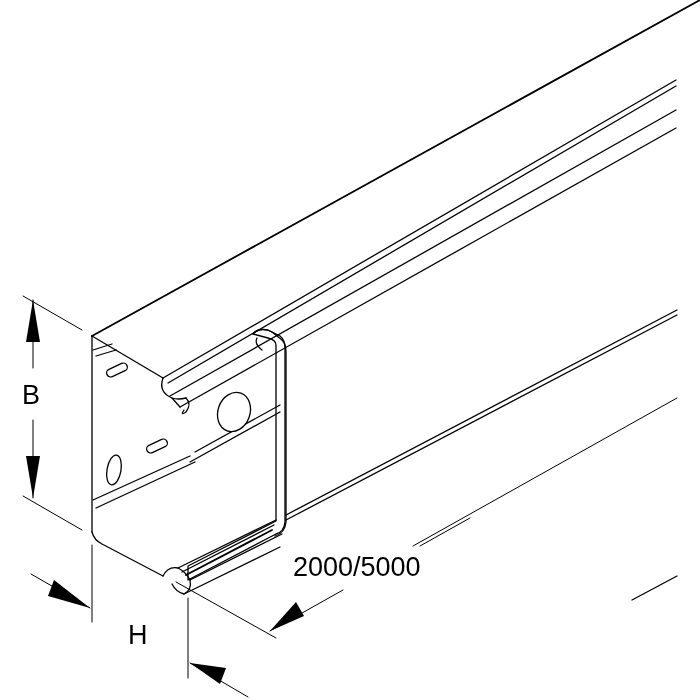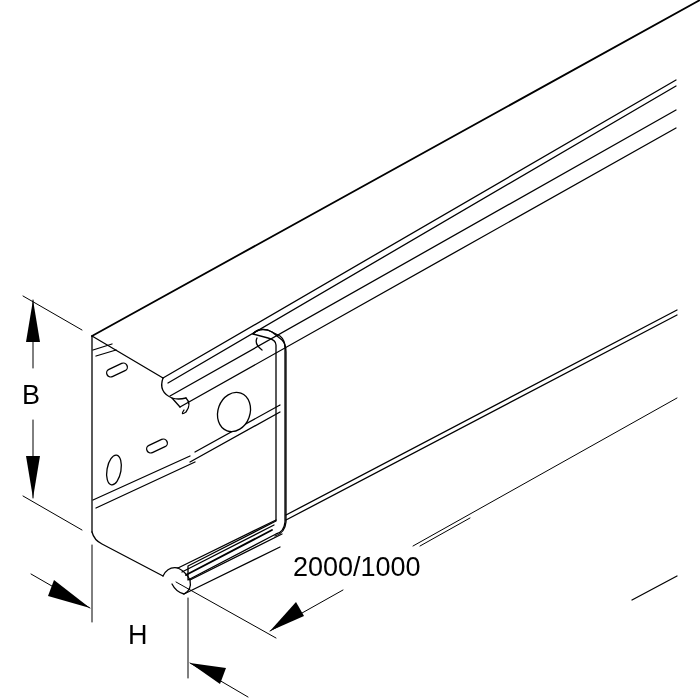--- a/index.html
+++ b/index.html
@@ -110,14 +110,14 @@
     <g>
       <path class="thin" d="M176 582 L276 638"></path>
       <path class="thin" d="M270 631 L343 590"></path>
       <polygon class="arrow" points="270,631 296,602 304,616"></polygon>
       <path class="thin" d="M420 546 L470 518"></path>
     </g>
   </svg>
 
   <span class="dimlabel" style="left:22px; top:382px;">B</span>
   <span class="dimlabel" style="left:128px; top:622px;">H</span>
-  <span class="dimlabel" style="left:293px; top:554px;">2000/1000</span>
+  <span class="dimlabel" style="left:293px; top:554px;">2000/5000</span>
 </div>
 
 </body></html>

